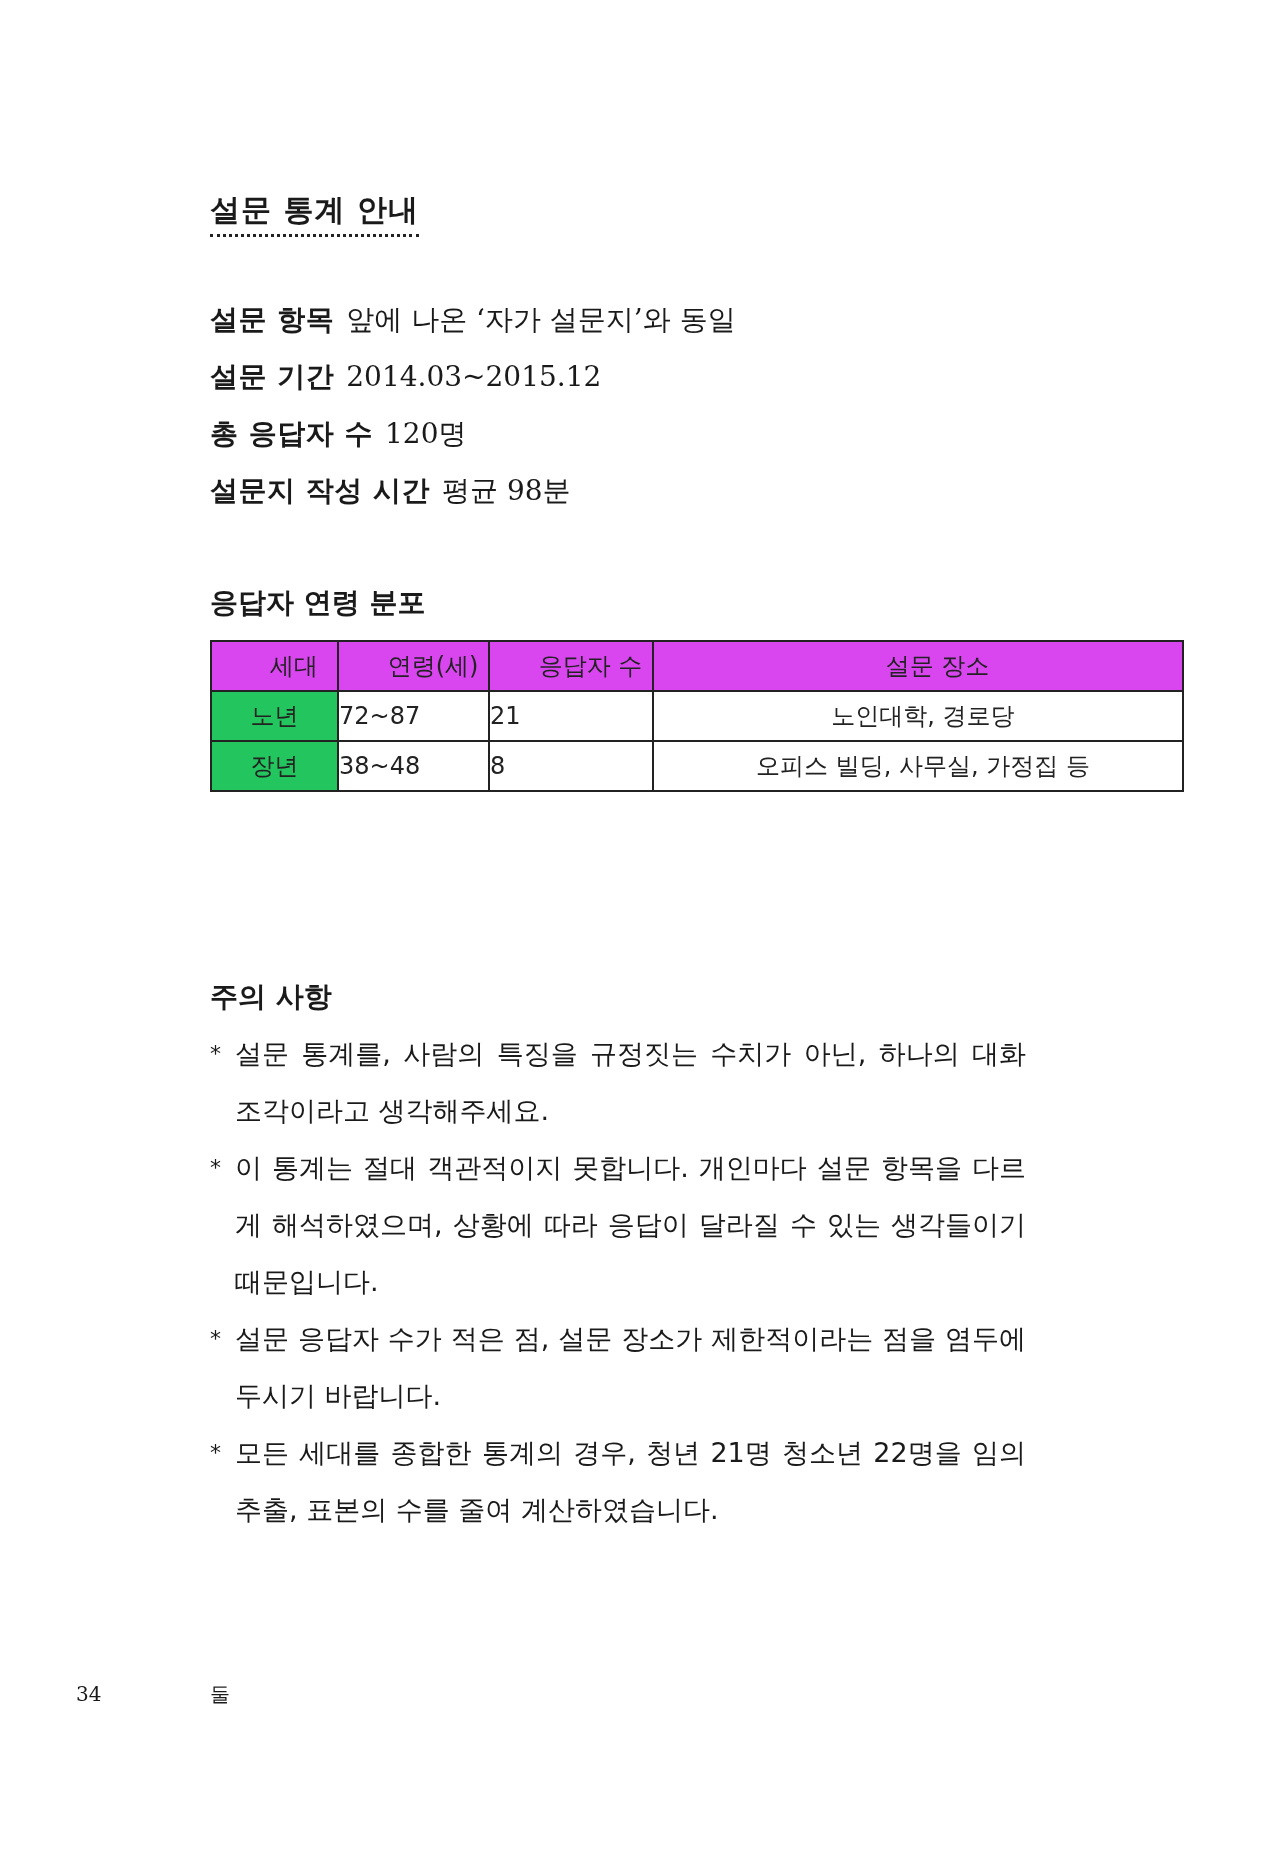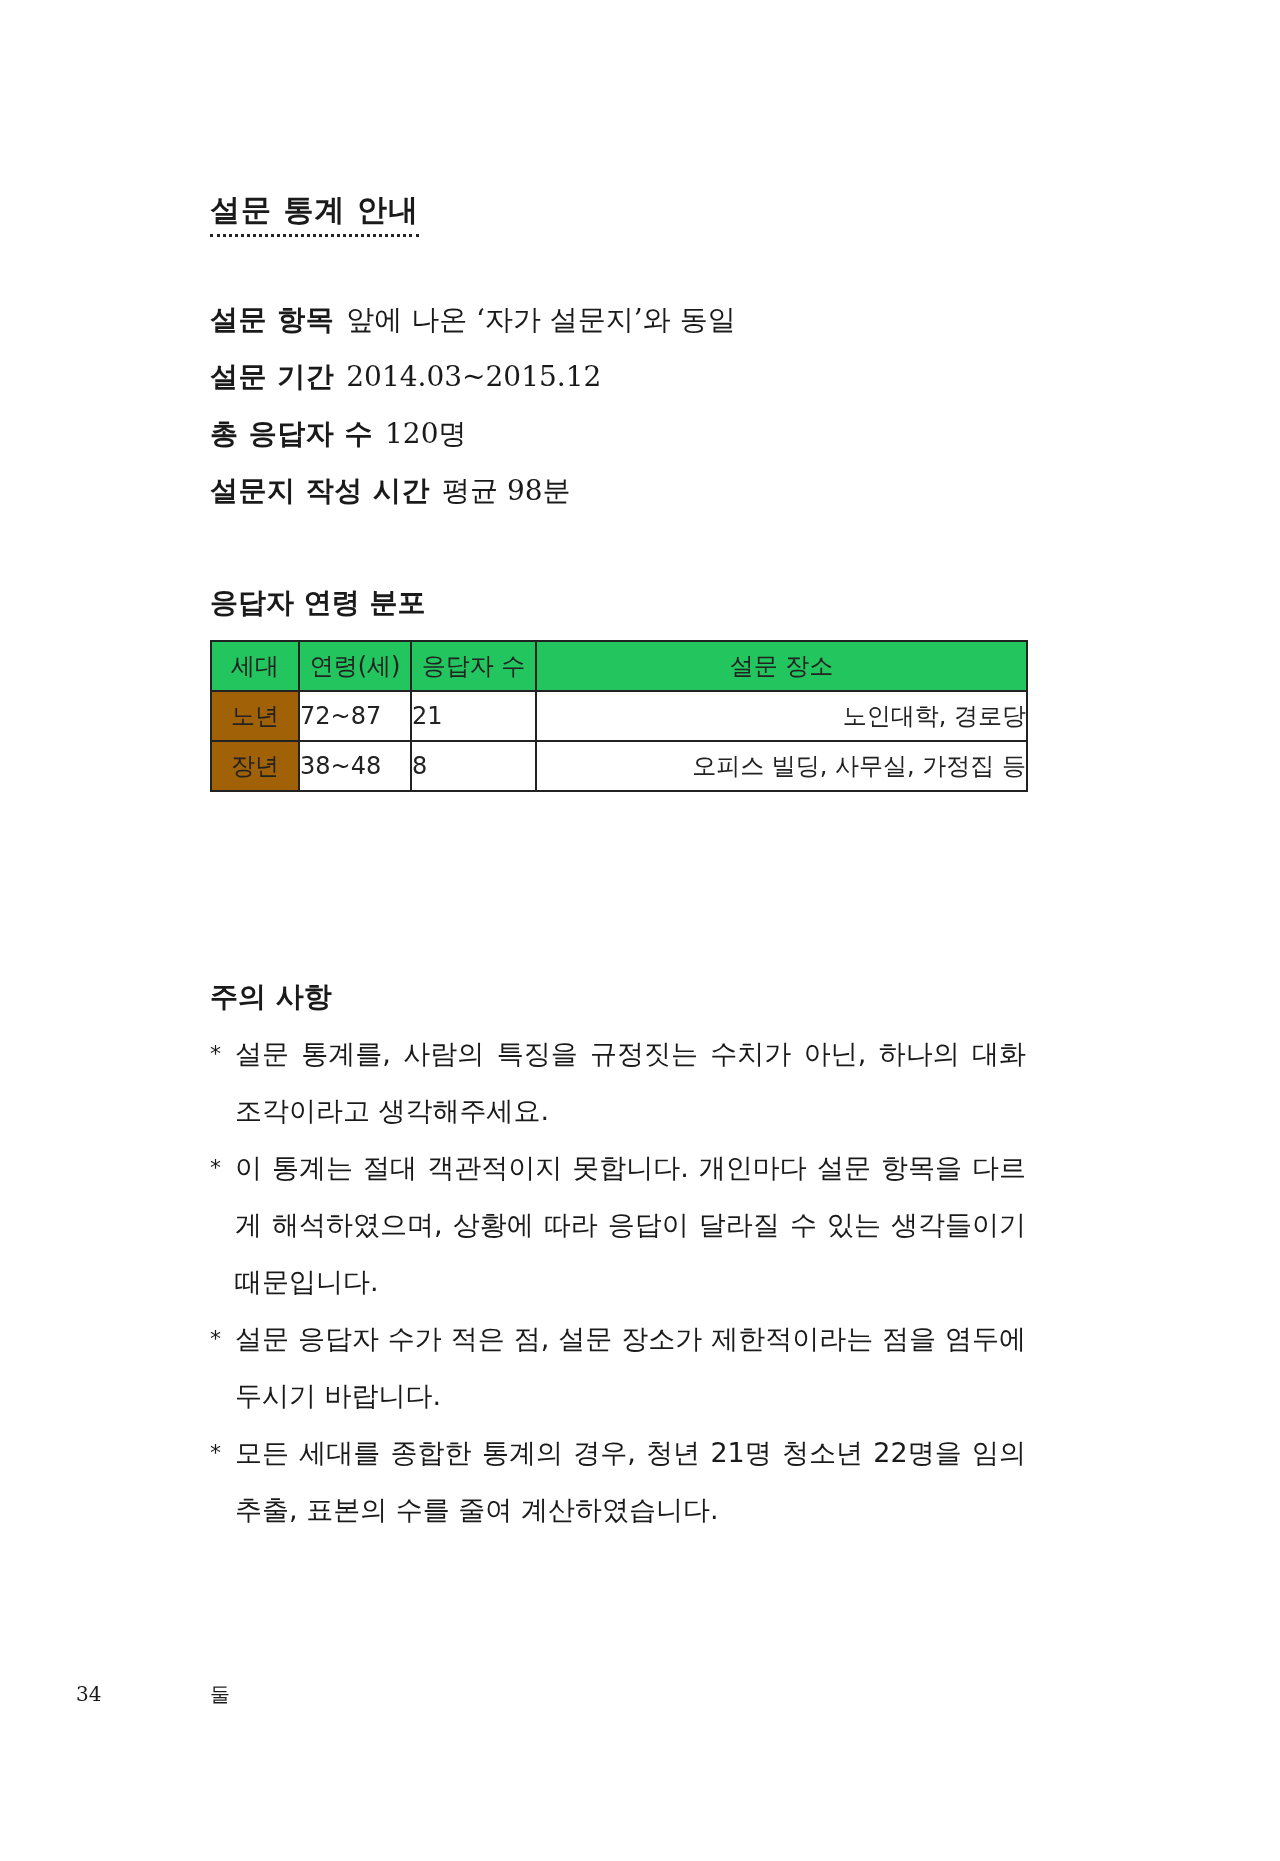--- a/index.html
+++ b/index.html
@@ -10,24 +10,24 @@
            font-size: 30px; line-height: 40px; letter-spacing: 1px; padding-bottom: 4px;
            border-bottom: 3px dotted #222; }
   .meta-row { left: 210px; font-size: 28px; line-height: 40px; white-space: nowrap; }
   .meta-label { font-family: "DejaVu Sans", sans-serif; font-weight: bold; letter-spacing: 0.5px; }
   .meta-value { margin-left: 12px; font-family: "DejaVu Serif", serif; font-weight: normal; }
   .subhead { left: 210px; font-family: "DejaVu Sans", sans-serif; font-weight: bold;
              font-size: 28px; line-height: 40px; }
   table.age { position: absolute; left: 210px; top: 640px; border-collapse: collapse;
               font-family: "DejaVu Sans", sans-serif; font-size: 24px; color: #222; }
   table.age th, table.age td { border: 2px solid #222; height: 48px; padding: 0; font-weight: normal; }
-  table.age th { background: #22c55e; text-align: center; }
-  table.age td.gen { background: #a16207; text-align: center; }
+  table.age th { background: #d946ef; text-align: center; padding-left: 39px; }
+  table.age td.gen { background: #22c55e; text-align: center; }
   table.age td.c { text-align: left; }
-  table.age td.place { text-align: right; padding-left: 10px; }
+  table.age td.place { text-align: center; padding-left: 10px; }
   .notes { left: 210px; width: 816px; font-family: "DejaVu Sans", sans-serif; font-size: 27px; }
   .note { position: relative; padding-left: 25px; line-height: 57px; text-align: justify;
           text-align-last: left; margin: 0; }
   .bullet { position: absolute; left: 0; top: 0; font-size: 22px; }
   .footer { top: 1682px; font-size: 20px; line-height: 24px; }
 </style>
 </head>
 <body>
 
 <div class="abs title">설문 통계 안내</div>

